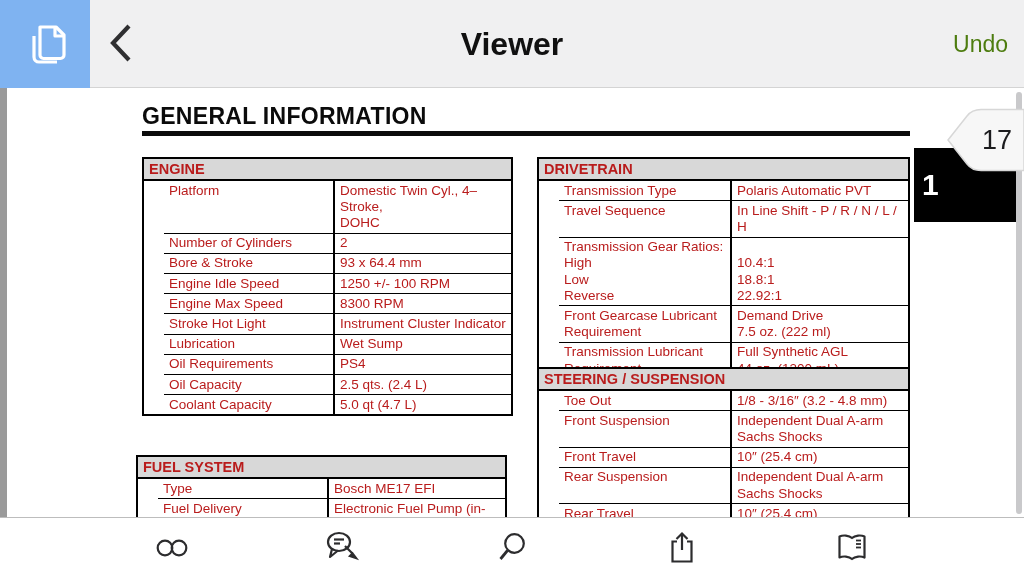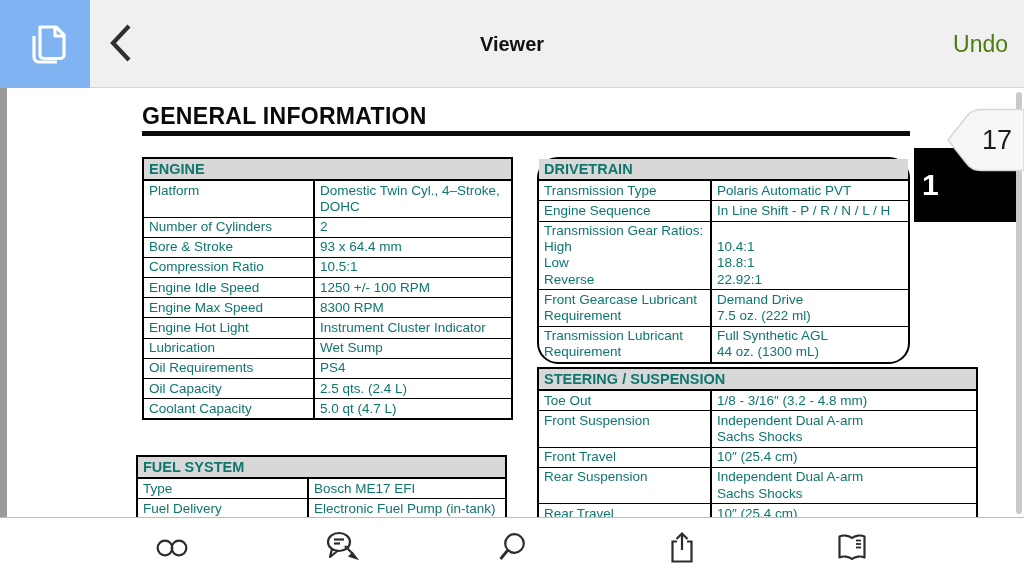--- a/index.html
+++ b/index.html
@@ -9,48 +9,48 @@
 
   
   .topbar { position:absolute; left:0; top:0; width:1024px; height:88px;
     background:#f0f0f1; border-bottom:1px solid #d4d4d4; }
   .doc-tile { position:absolute; left:0; top:0; width:90px; height:88px;
     background:#7fb3f1; display:flex; align-items:center; justify-content:center; }
   .back-btn { position:absolute; left:98px; top:22px; width:46px; height:46px;
     display:flex; align-items:center; justify-content:center; }
   .title { position:absolute; left:0; top:0; width:1024px; height:88px;
     display:flex; align-items:center; justify-content:center;
-    font-size:20px; font-weight:bold; color:#111; }
+    font-size:32px; font-weight:bold; color:#111; }
   .undo-btn { position:absolute; right:16px; top:0; height:88px;
     display:flex; align-items:center; font-size:23px; color:#4d7c0f; }
 
   
   .viewport { position:absolute; left:0; top:88px; width:1024px; height:430px;
     background:#fff; overflow:hidden; border-bottom:1px solid #bdbdbd; }
   .left-gutter { position:absolute; left:0; top:0; width:7px; height:430px; background:#9a9a9a; }
 
   .doc-heading { position:absolute; left:142px; top:15px; width:768px;
     text-align:left; font-size:23px; font-weight:bold; color:#0b0b0b; letter-spacing:.3px; }
   .doc-rule { position:absolute; left:142px; top:43px; width:768px; height:5px; background:#0b0b0b; }
 
   .spec-table { position:absolute; border:2px solid #000; background:#fff;
-    font-size:13.5px; line-height:1.2; color:#0f766e; }
+    font-size:13.5px; line-height:1.2; color:#b91c1c; }
   .spec-head { background:#d8d8d8; border-bottom:2px solid #000;
     font-weight:bold; font-size:14.5px; padding:1px 5px; line-height:1.25; }
-  .spec-row { display:flex; border-top:1px solid #000; }
+  .spec-row { display:flex; border-top:1px solid #000;margin-left:20px; }
   .rows .spec-row:first-child { border-top:none; }
   .cell { padding:1.5px 4px 1.5px 5px; white-space:pre-line; }
   .cell.label { width:171px; border-right:2px solid #000; flex:none; }
   .spec-table.rightcol .cell.label { width:173px; }
   .cell.value { flex:1; }
 
   #tbl-engine   { left:142px; top:69px;  width:371px; }
   #tbl-fuel     { left:136px; top:367px; width:371px; }
-  #tbl-drive    { left:537px; top:69px;  width:373px;border-radius:21px; }
-  #tbl-steer    { left:537px; top:279px; width:441px; }
+  #tbl-drive    { left:537px; top:69px;  width:373px; }
+  #tbl-steer    { left:537px; top:279px; width:373px; }
 
   
   .chapter-tab { position:absolute; left:914px; top:60px; width:104px; height:74px;
     background:#000; color:#fff; display:flex; align-items:center;
     padding-left:8px; font-size:30px; font-weight:bold; z-index:2; }
   .page-badge { position:absolute; left:946px; top:20px; width:78px; height:64px; z-index:4; }
   .page-badge svg { position:absolute; left:0; top:0; }
   .page-badge .num { position:absolute; left:24px; top:0; width:54px; height:64px;
     display:flex; align-items:center; justify-content:center; font-size:27px; color:#1c1c1e; }
   .scrollbar { position:absolute; right:2px; top:4px; width:6px; height:422px;
@@ -104,33 +104,29 @@
           </div>
           <div class="spec-row">
             <div class="cell label">Number of Cylinders</div>
             <div class="cell value">2</div>
           </div>
           <div class="spec-row">
             <div class="cell label">Bore &amp; Stroke</div>
             <div class="cell value">93 x 64.4 mm</div>
           </div>
           <div class="spec-row">
-            <div class="cell label">Compression Ratio</div>
-            <div class="cell value">10.5:1</div>
-          </div>
-          <div class="spec-row">
             <div class="cell label">Engine Idle Speed</div>
             <div class="cell value">1250 +/- 100 RPM</div>
           </div>
           <div class="spec-row">
             <div class="cell label">Engine Max Speed</div>
             <div class="cell value">8300 RPM</div>
           </div>
           <div class="spec-row">
-            <div class="cell label">Engine Hot Light</div>
+            <div class="cell label">Stroke Hot Light</div>
             <div class="cell value">Instrument Cluster Indicator</div>
           </div>
           <div class="spec-row">
             <div class="cell label">Lubrication</div>
             <div class="cell value">Wet Sump</div>
           </div>
           <div class="spec-row">
             <div class="cell label">Oil Requirements</div>
             <div class="cell value">PS4</div>
           </div>
@@ -160,21 +156,21 @@
     </div>
 
     <div class="spec-table rightcol" id="tbl-drive">
       <div class="spec-head">DRIVETRAIN</div>
       <div class="rows">
           <div class="spec-row">
             <div class="cell label">Transmission Type</div>
             <div class="cell value">Polaris Automatic PVT</div>
           </div>
           <div class="spec-row">
-            <div class="cell label">Engine Sequence</div>
+            <div class="cell label">Travel Sequence</div>
             <div class="cell value">In Line Shift - P / R / N / L / H</div>
           </div>
           <div class="spec-row">
             <div class="cell label">Transmission Gear Ratios:
 High
 Low
 Reverse</div>
             <div class="cell value">
 10.4:1
 18.8:1

